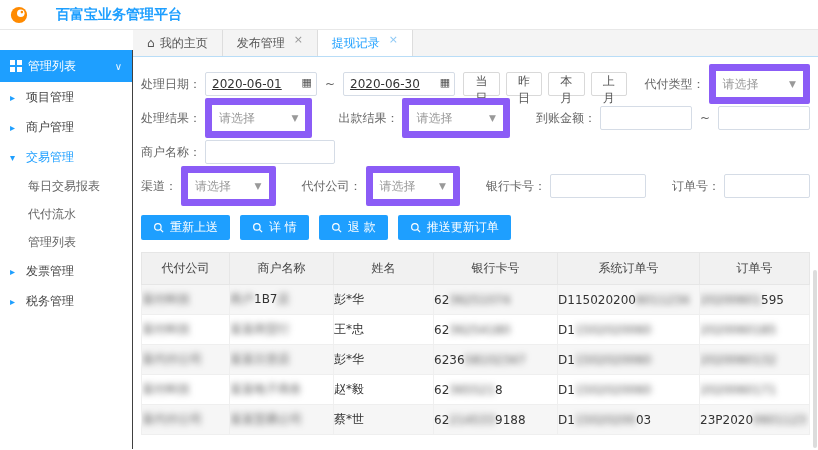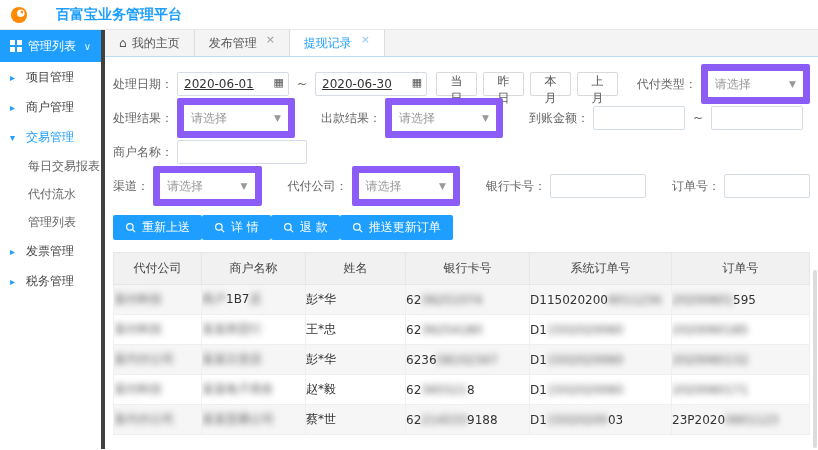--- a/index.html
+++ b/index.html
@@ -10,21 +10,21 @@
     font-size:12px; color:#333; background:#fff;
   }
   
   .top-header {
     height:30px; display:flex; align-items:center; gap:8px;
     padding:0 10px; background:#fff; border-bottom:1px solid #e8e8e8;
   }
   .app-title { color:#1e9fff; font-weight:bold; font-size:14px;margin-left:20px; }
   
   .body-wrap { display:flex; height:419px; }
-  .sidebar { width:105px; border-right:4px solid #404040; background:#fff; flex:none; }
+  .sidebar { width:133px; border-right:1px solid #404040; background:#fff; flex:none;margin-top:20px; }
   .side-head {
     height:32px; background:#1e9fff; color:#fff; display:flex; align-items:center;
     gap:6px; padding:0 10px; cursor:pointer;
   }
   .side-head .chev { margin-left:auto; font-size:10px; opacity:.9; }
   .side-item {
     height:30px; display:flex; align-items:center; gap:6px; padding:0 10px;
     color:#444; cursor:pointer;
   }
   .side-item .arr { color:#1e9fff; font-size:10px; width:10px; }
@@ -72,21 +72,21 @@
   .select .ph { color:#999; }
   .select .chev { color:#999; font-size:9px; }
   .inp-amount { width:92px; }
   .inp-merchant { width:130px; }
   .inp-card { width:96px; }
   .inp-order { width:86px; }
   
   .actions { display:flex; align-items:center; margin:16px 0 12px 0; }
   .abtn {
     height:25px; background:#1e9fff; color:#fff; border:none; border-radius:2px;
-    padding:0 12px; display:inline-flex; align-items:center;
+    padding:0 12px; margin-right:10px; display:inline-flex; align-items:center;
     gap:5px; font-size:12px; cursor:pointer; font-family:inherit;
   }
   
   table.grid { width:100%; border-collapse:collapse; table-layout:fixed; }
   .grid th {
     height:32px; background:#f1f1f1; color:#444; font-weight:normal;
     border:1px solid #e6e6e6; text-align:center; font-size:12px;
   }
   .grid td {
     height:30px; border:1px solid #efefef; text-align:left; color:#333;

